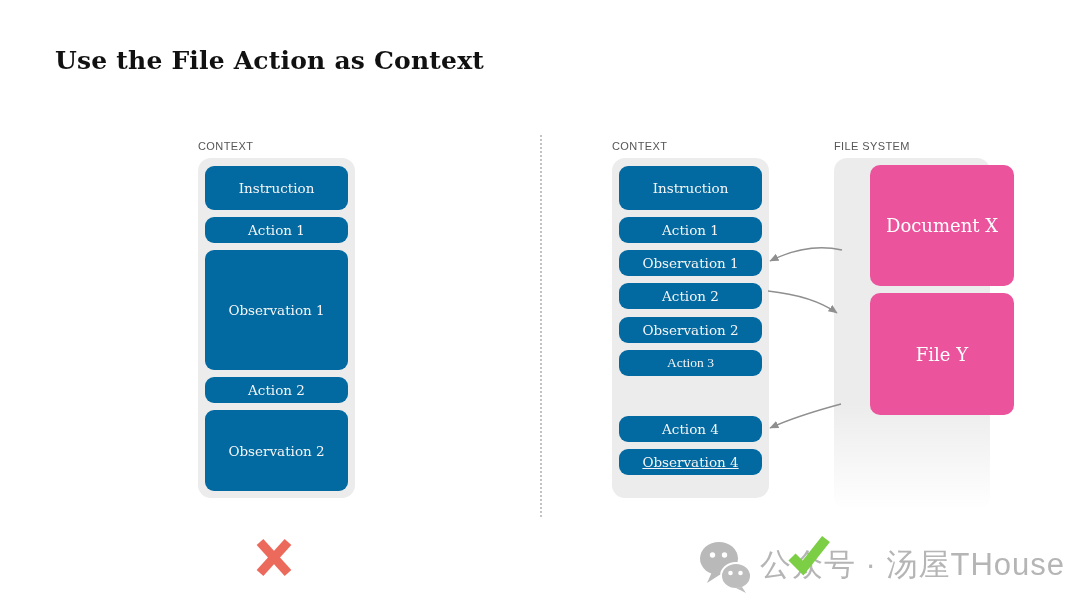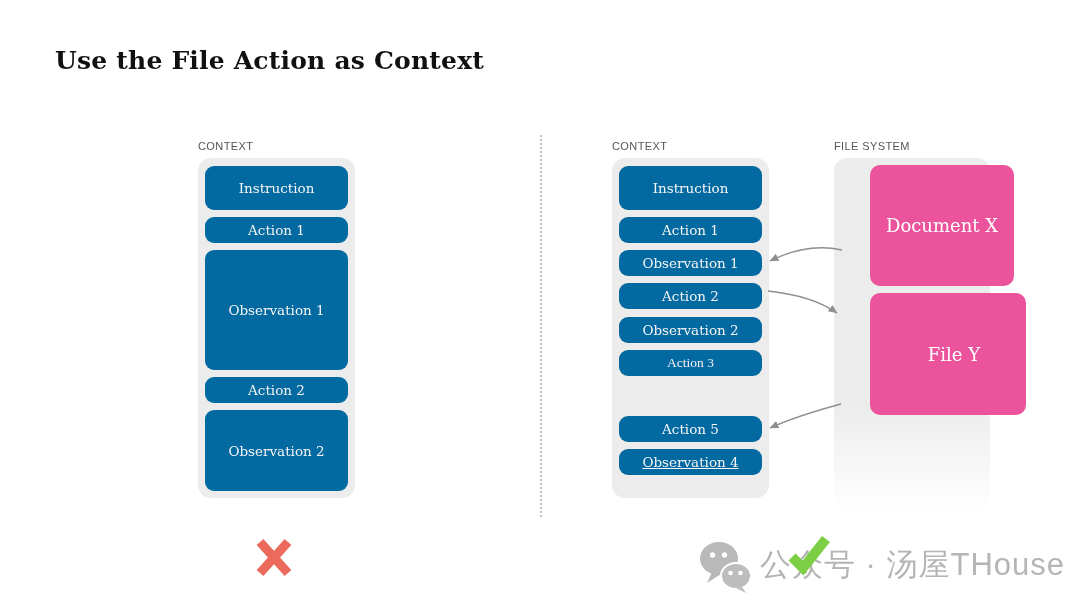--- a/index.html
+++ b/index.html
@@ -27,21 +27,21 @@
            color:#ffffff;font-family:"DejaVu Serif","Liberation Serif",serif;font-size:18px;
            display:flex;align-items:center;justify-content:center;text-align:center;margin-left:30px;}
   .lb0{top:8px;height:44px;}  .lb1{top:59px;height:26px;}
   .lb2{top:92px;height:120px;}.lb3{top:219px;height:26px;}
   .lb4{top:252px;height:81px;}
   .rb0{top:8px;height:44px;}  .rb1{top:59px;height:26px;}
   .rb2{top:92px;height:26px;} .rb3{top:125px;height:26px;}
   .rb4{top:159px;height:26px;}.rb5{top:192px;height:26px;font-family:Liberation Serif, serif;}
   .rb6{top:225px;height:26px;}.rb7{top:258px;height:26px;}
   .rb8{top:291px;height:26px;text-decoration:underline;}
-  .fb0{top:7px;height:121px;} .fb1{top:135px;height:122px;padding-left:12px;}
+  .fb0{top:7px;height:121px;} .fb1{top:135px;height:122px;}
   .divider{position:absolute;left:540px;top:135px;height:382px;width:0;
            border-left:2px dotted #c3c3c3;}
   .arrow-layer{position:absolute;left:0;top:0;width:1080px;height:608px;pointer-events:none;}
   .mark{position:absolute;}
   .cross{left:255px;top:536px;}
   .check{left:785px;top:531px;z-index:5;}
   .wm-icon{position:absolute;left:699px;top:541px;}
   .wm-text{position:absolute;left:760px;top:544px;font-size:31px;color:#b5b5b5;
            font-family:"Liberation Sans","DejaVu Sans",sans-serif;letter-spacing:1px;}
 </style>
@@ -64,21 +64,21 @@
   <div class="divider"></div>
 
   <div class="col-label lbl-right">CONTEXT</div>
   <div class="container ctx-right">
     <div class="gbox rb0">Instruction</div>
     <div class="gbox rb1">Action 1</div>
     <div class="gbox rb2">Observation 1</div>
     <div class="gbox rb3">Action 2</div>
     <div class="gbox rb4">Observation 2</div>
     <div class="gbox rb5">Action 3</div>
-    <div class="gbox rb7">Action 5</div>
+    <div class="gbox rb7">Action 4</div>
     <div class="gbox rb8">Observation 4</div>
   </div>
 
   <div class="col-label lbl-fs">FILE SYSTEM</div>
   <div class="fs-container">
     <div class="pinkbox fb0">Document X</div>
     <div class="pinkbox fb1">File Y</div>
   </div>
 
   <svg class="arrow-layer" viewBox="0 0 1080 608">

